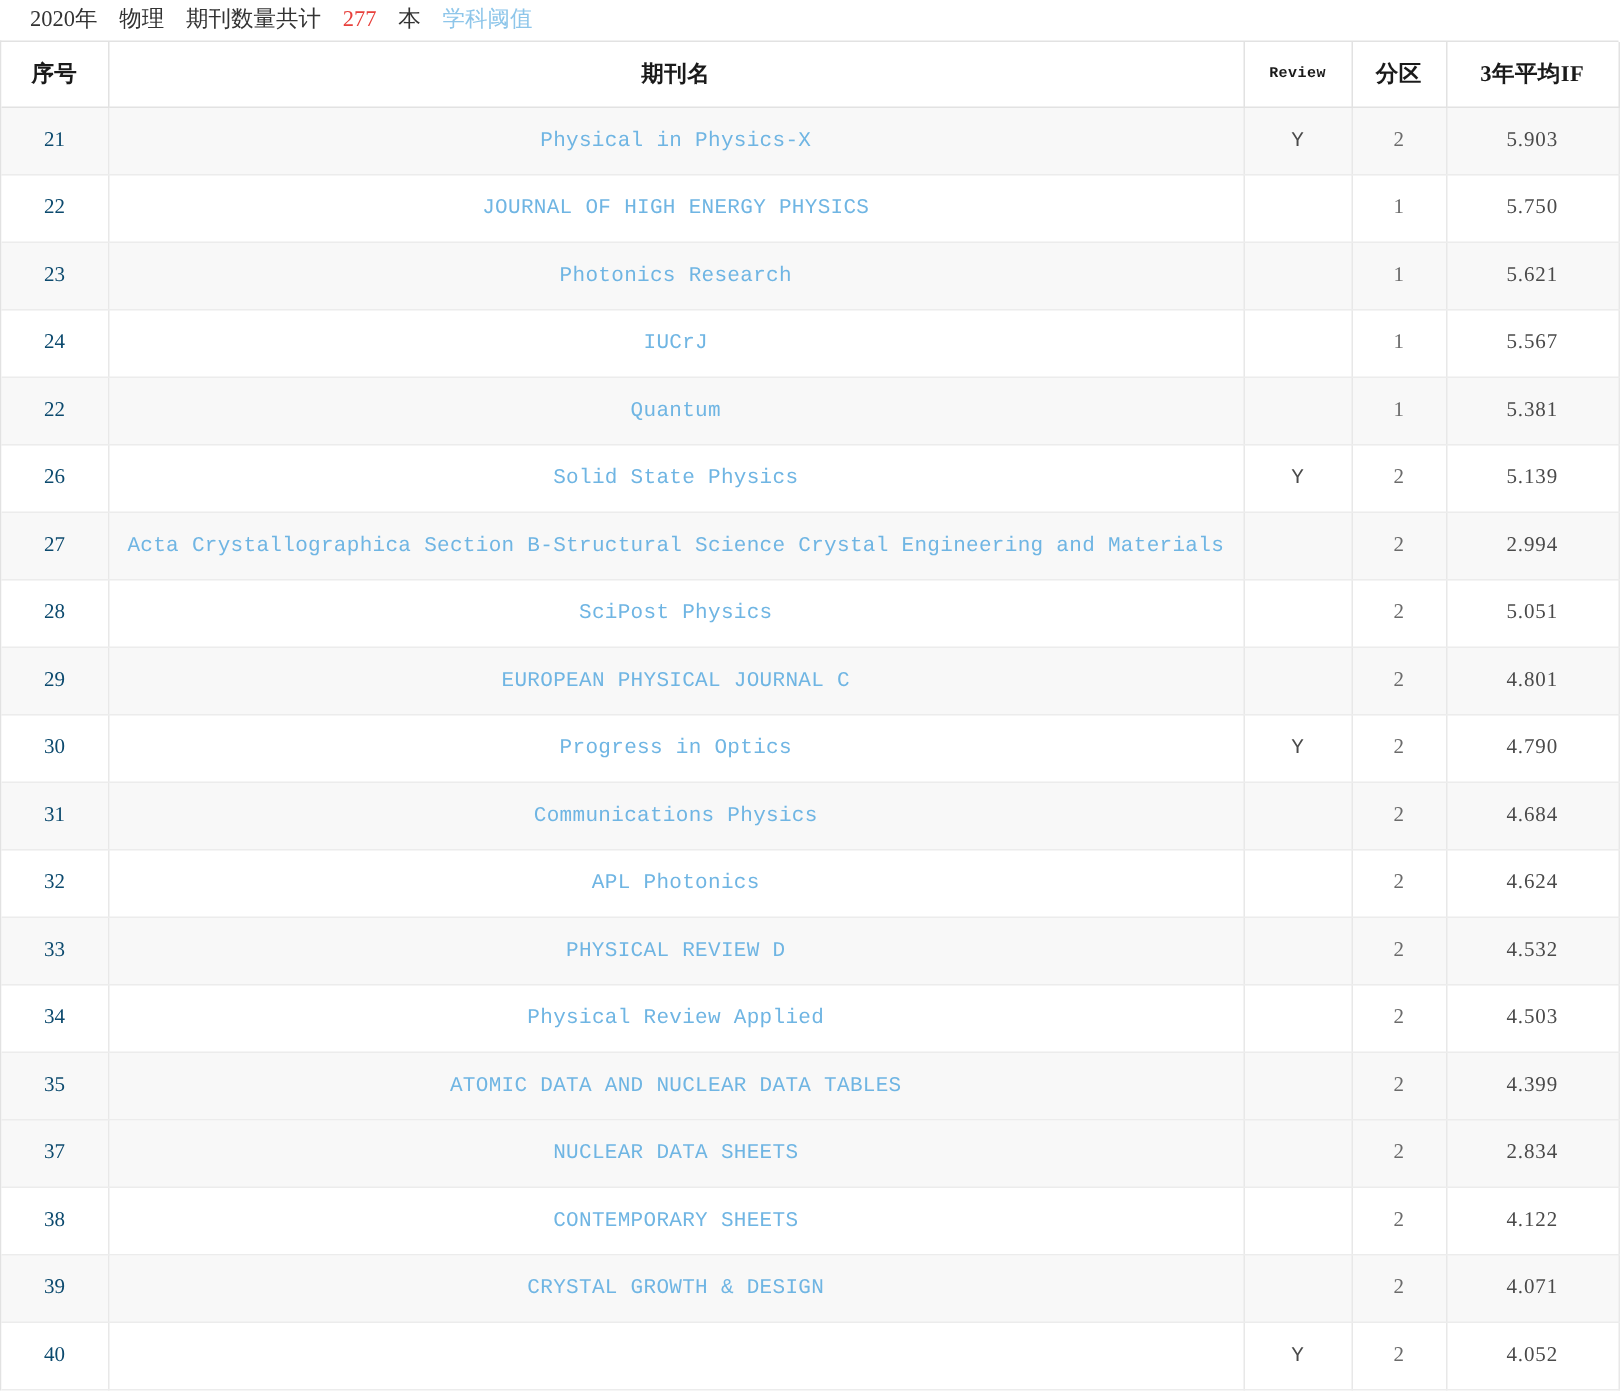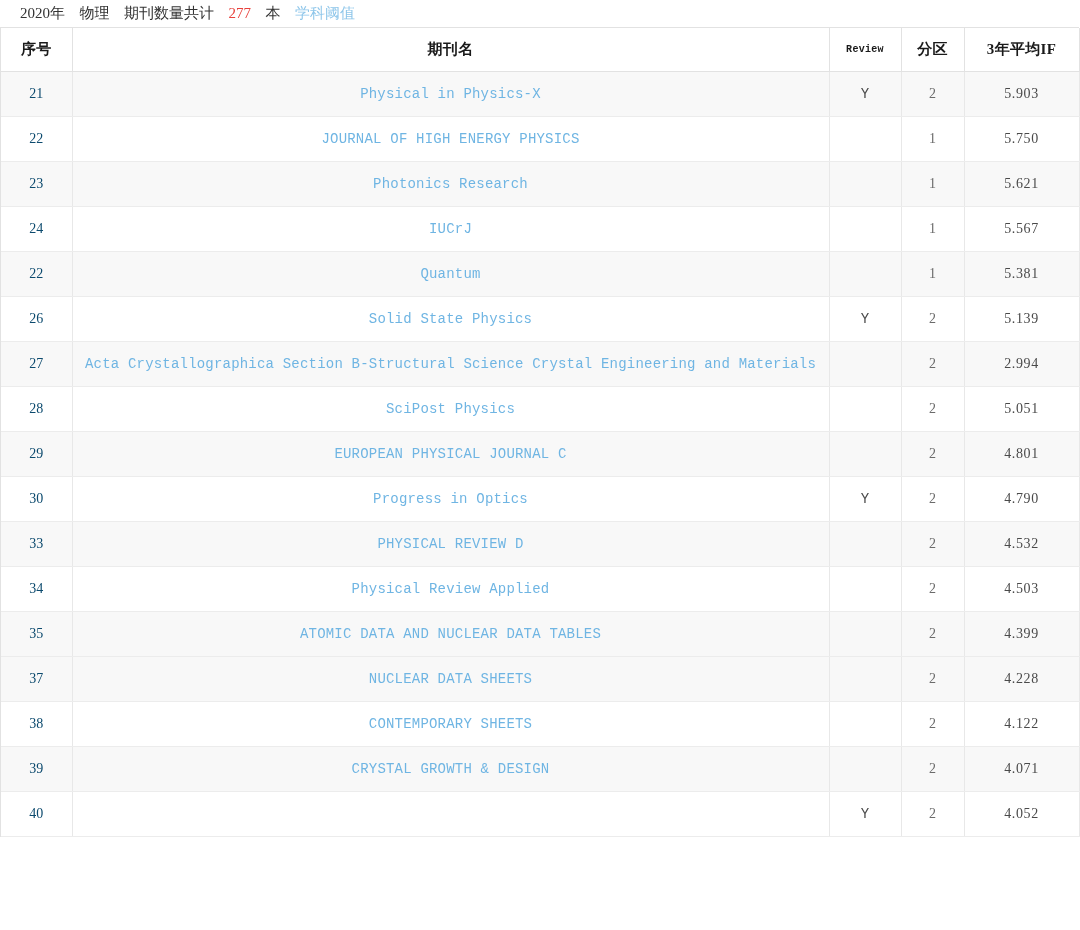--- a/index.html
+++ b/index.html
@@ -214,20 +214,34 @@
           <td class="cell-if">4.801</td>
         </tr>
         <tr class="plain">
           <td class="cell-no">30</td>
           <td class="cell-name"><span class="jlink">Progress in Optics</span></td>
           <td class="cell-review">Y</td>
           <td class="cell-zone">2</td>
           <td class="cell-if">4.790</td>
         </tr>
         <tr class="alt">
+          <td class="cell-no">31</td>
+          <td class="cell-name"><span class="jlink">Communications Physics</span></td>
+          <td class="cell-review"></td>
+          <td class="cell-zone">2</td>
+          <td class="cell-if">4.684</td>
+        </tr>
+        <tr class="plain">
+          <td class="cell-no">32</td>
+          <td class="cell-name"><span class="jlink">APL Photonics</span></td>
+          <td class="cell-review"></td>
+          <td class="cell-zone">2</td>
+          <td class="cell-if">4.624</td>
+        </tr>
+        <tr class="alt">
           <td class="cell-no">33</td>
           <td class="cell-name"><span class="jlink">PHYSICAL REVIEW D</span></td>
           <td class="cell-review"></td>
           <td class="cell-zone">2</td>
           <td class="cell-if">4.532</td>
         </tr>
         <tr class="plain">
           <td class="cell-no">34</td>
           <td class="cell-name"><span class="jlink">Physical Review Applied</span></td>
           <td class="cell-review"></td>
@@ -239,21 +253,21 @@
           <td class="cell-name"><span class="jlink">ATOMIC DATA AND NUCLEAR DATA TABLES</span></td>
           <td class="cell-review"></td>
           <td class="cell-zone">2</td>
           <td class="cell-if">4.399</td>
         </tr>
         <tr class="alt">
           <td class="cell-no">37</td>
           <td class="cell-name"><span class="jlink">NUCLEAR DATA SHEETS</span></td>
           <td class="cell-review"></td>
           <td class="cell-zone">2</td>
-          <td class="cell-if">4.228</td>
+          <td class="cell-if">2.834</td>
         </tr>
         <tr class="plain">
           <td class="cell-no">38</td>
           <td class="cell-name"><span class="jlink">CONTEMPORARY SHEETS</span></td>
           <td class="cell-review"></td>
           <td class="cell-zone">2</td>
           <td class="cell-if">4.122</td>
         </tr>
         <tr class="alt">
           <td class="cell-no">39</td>

